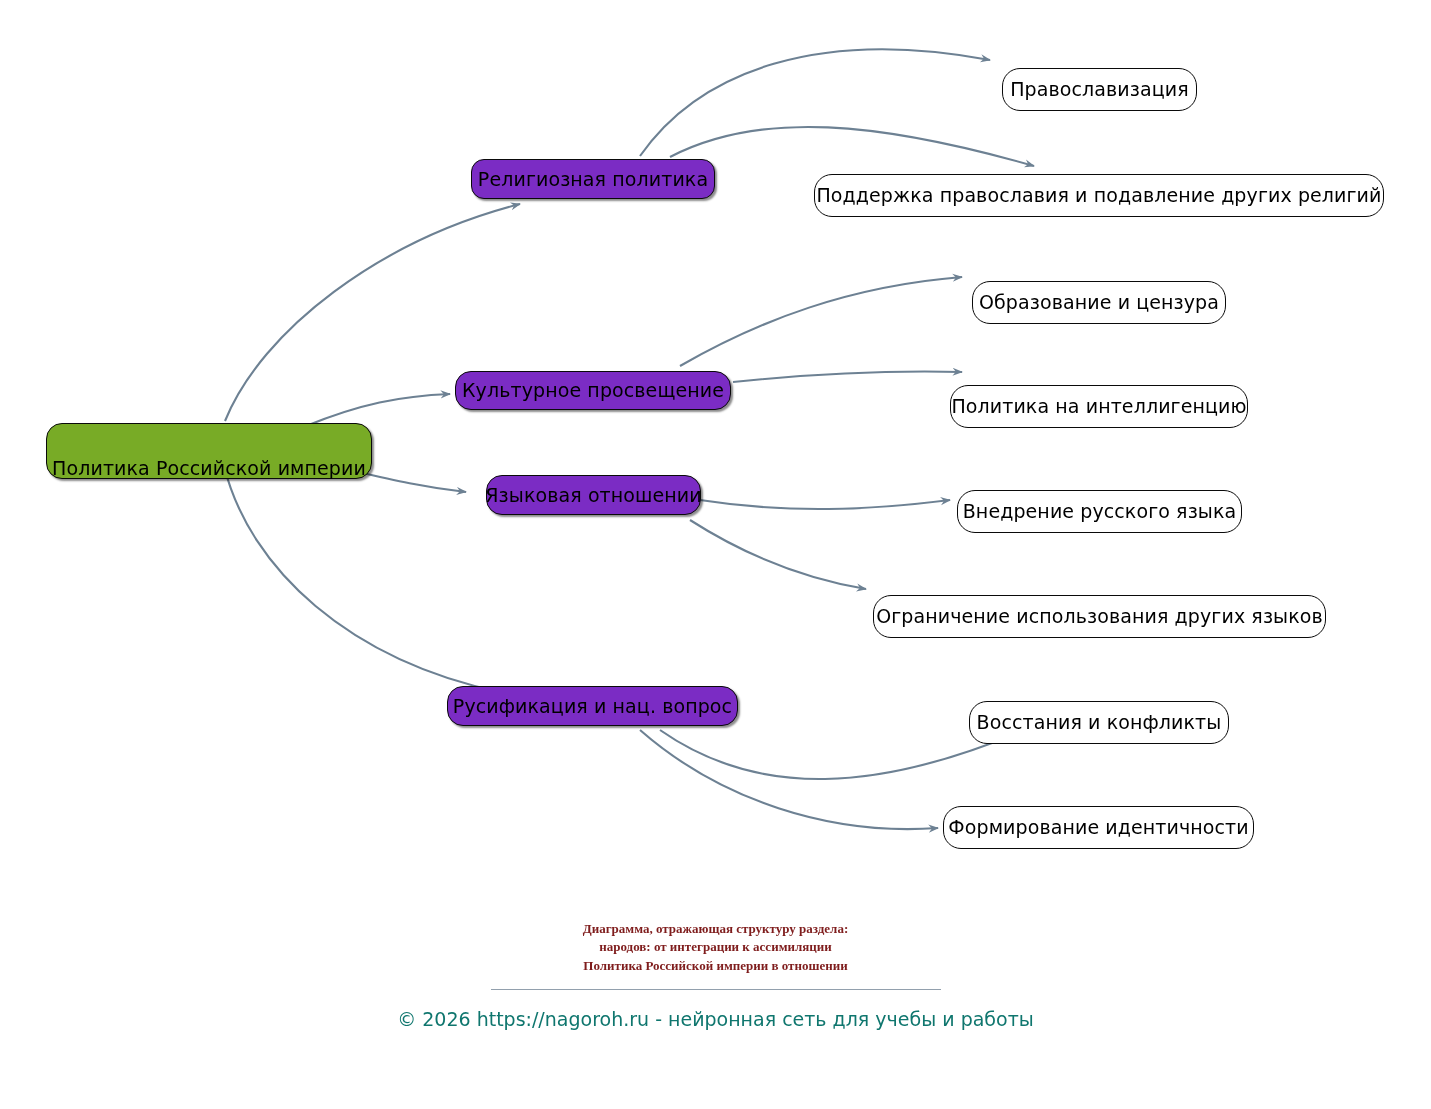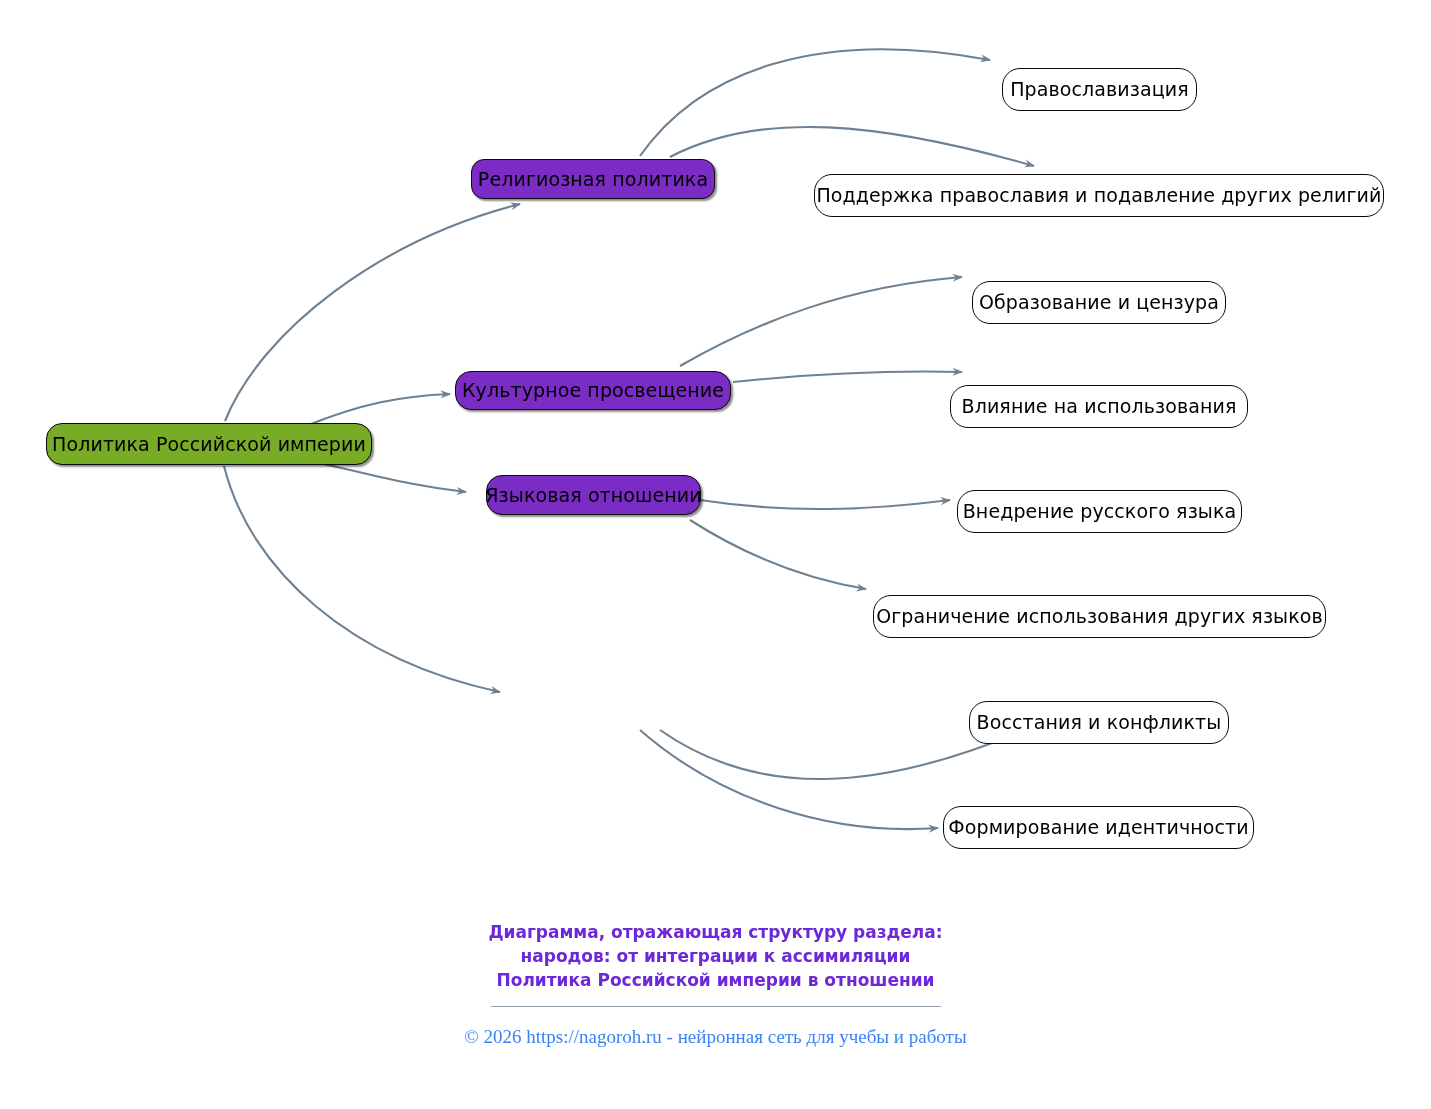--- a/index.html
+++ b/index.html
@@ -58,38 +58,38 @@
   .node-label {
     display: block;
   }
   #footer {
     position: absolute;
     left: 0;
     width: 1431px;
     text-align: center;
   }
   .caption {
-    font-size: 17px;
+    font-size: 13px;
     font-weight: bold;
-    color: #6d28d9;
+    color: #7f1d1d;
     line-height: 1.42;
+    font-family: Liberation Serif, serif;
   }
   .caption-line { display: block; }
   .divider {
     width: 450px;
     height: 0;
     margin: 14px auto 0 auto;
     border-top: 1.5px solid #92a0ad;
   }
   .copyright {
     margin-top: 20px;
     font-size: 19px;
-    color: #3b82f6;
+    color: #0f766e;
     line-height: 1;
-    font-family: Liberation Serif, serif;
   }
 </style>
 </head>
 <body>
 
 <div id="canvas">
 
   <svg id="edges" viewBox="0 0 1431 1109" xmlns="http://www.w3.org/2000/svg">
     <defs>
       <marker id="arrow" markerWidth="11" markerHeight="9" refX="9.5" refY="4.5" orient="auto" markerUnits="userSpaceOnUse">
@@ -110,51 +110,54 @@
       <path d="M 733,382 C 810,374 880,370 962,372"></path>
 
       <path d="M 700,500 C 790,514 870,510 950,500"></path>
       <path d="M 690,520 C 740,552 800,578 866,589"></path>
 
       <path d="M 660,730 C 760,800 880,790 1020,732"></path>
       <path d="M 640,730 C 720,800 830,836 938,828"></path>
     </g>
   </svg>
 
-  <div class="node node-root" style="left:46px; top:423px; width:326px; height:42px;">
+  <div class="node node-root" style="left:46px; top:423px; width:326px; height:56px;align-items:flex-end;">
     <span class="node-label">Политика Российской империи</span>
   </div>
 
   <div class="node node-branch" style="left:471px; top:159px; width:244px; height:40px;border-radius:13px;">
     <span class="node-label">Религиозная политика</span>
   </div>
 
   <div class="node node-branch" style="left:455px; top:371px; width:276px; height:39px;">
     <span class="node-label">Культурное просвещение</span>
   </div>
 
   <div class="node node-branch" style="left:486px; top:475px; width:215px; height:40px;">
     <span class="node-label">Языковая отношении</span>
   </div>
 
+  <div class="node node-branch" style="left:447px; top:686px; width:291px; height:40px;">
+    <span class="node-label">Русификация и нац. вопрос</span>
+  </div>
 
   <div class="node node-leaf" style="left:1002px; top:52px; width:195px; height:43px;">
     <span class="node-label">Православизация</span>
   </div>
 
   <div class="node node-leaf" style="left:814px; top:158px; width:570px; height:43px;">
     <span class="node-label">Поддержка православия и подавление других религий</span>
   </div>
 
   <div class="node node-leaf" style="left:972px; top:265px; width:254px; height:43px;">
     <span class="node-label">Образование и цензура</span>
   </div>
 
   <div class="node node-leaf" style="left:950px; top:369px; width:298px; height:43px;">
-    <span class="node-label">Влияние на использования</span>
+    <span class="node-label">Политика на интеллигенцию</span>
   </div>
 
   <div class="node node-leaf" style="left:957px; top:474px; width:285px; height:43px;">
     <span class="node-label">Внедрение русского языка</span>
   </div>
 
   <div class="node node-leaf" style="left:873px; top:579px; width:453px; height:43px;text-align:right;">
     <span class="node-label">Ограничение использования других языков</span>
   </div>
 

